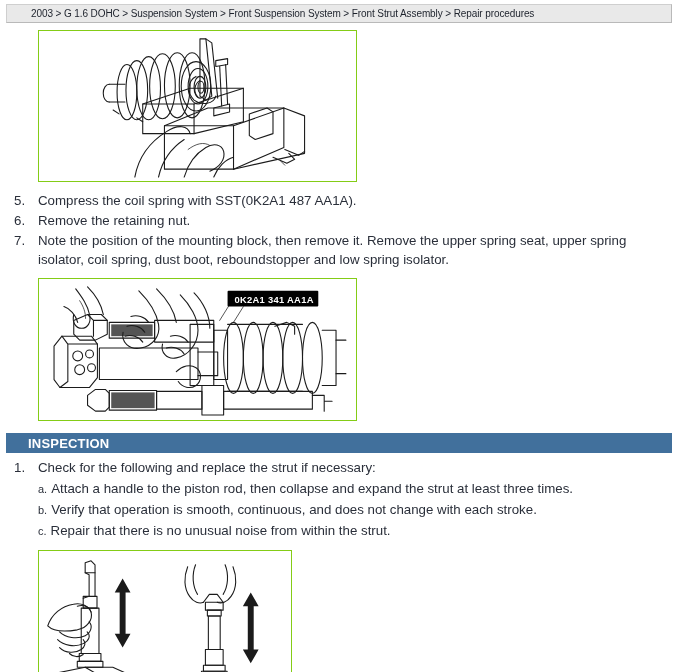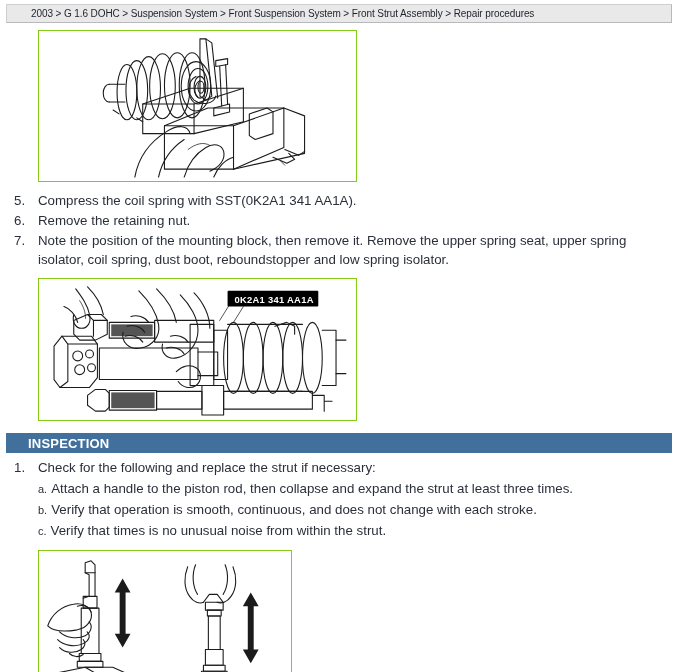--- a/index.html
+++ b/index.html
@@ -192,21 +192,21 @@
     <path class="ln" d="M120 148 C124 130 134 118 146 110"></path>
     <path class="ln" d="M146 148 C150 134 158 124 168 118 C176 113 184 115 186 122 C188 130 182 138 172 142"></path>
     <path class="ln" d="M176 148 C180 138 188 130 196 128"></path>
     <path class="ln-t" d="M150 120 C158 114 166 112 172 116"></path>
   </svg>
 </div>
 
 <ol class="steps">
   <li class="step">
     <span class="step-num">5.</span>
-    <span class="step-text">Compress the coil spring with SST(0K2A1 341 AA1A).</span>
+    <span class="step-text">Compress the coil spring with SST(0K2A1 487 AA1A).</span>
   </li>
   <li class="step">
     <span class="step-num">6.</span>
     <span class="step-text">Remove the retaining nut.</span>
   </li>
   <li class="step">
     <span class="step-num">7.</span>
     <span class="step-text">Note the position of the mounting block, then remove it. Remove the upper spring seat, upper spring isolator, coil spring, dust boot, reboundstopper and low spring isolator.</span>
   </li>
 </ol>
@@ -290,21 +290,21 @@
       <li class="sub-item">
         <span class="sub-marker">a.</span>
         <span>Attach a handle to the piston rod, then collapse and expand the strut at least three times.</span>
       </li>
       <li class="sub-item">
         <span class="sub-marker">b.</span>
         <span>Verify that operation is smooth, continuous, and does not change with each stroke.</span>
       </li>
       <li class="sub-item">
         <span class="sub-marker">c.</span>
-        <span>Verify that times is no unusual noise from within the strut.</span>
+        <span>Repair that there is no unusual noise from within the strut.</span>
       </li>
     </ol>
   </li>
 </ol>
 
 <div class="figure-box fig-3">
   <svg viewBox="0 0 254 138" xmlns="http://www.w3.org/2000/svg">
 
     <path class="ln" d="M44 48 L50 46 L50 24 L46 22 L46 12 L52 10 L56 14 L56 46"></path>
     <path class="ln" d="M46 22 L56 22"></path>

